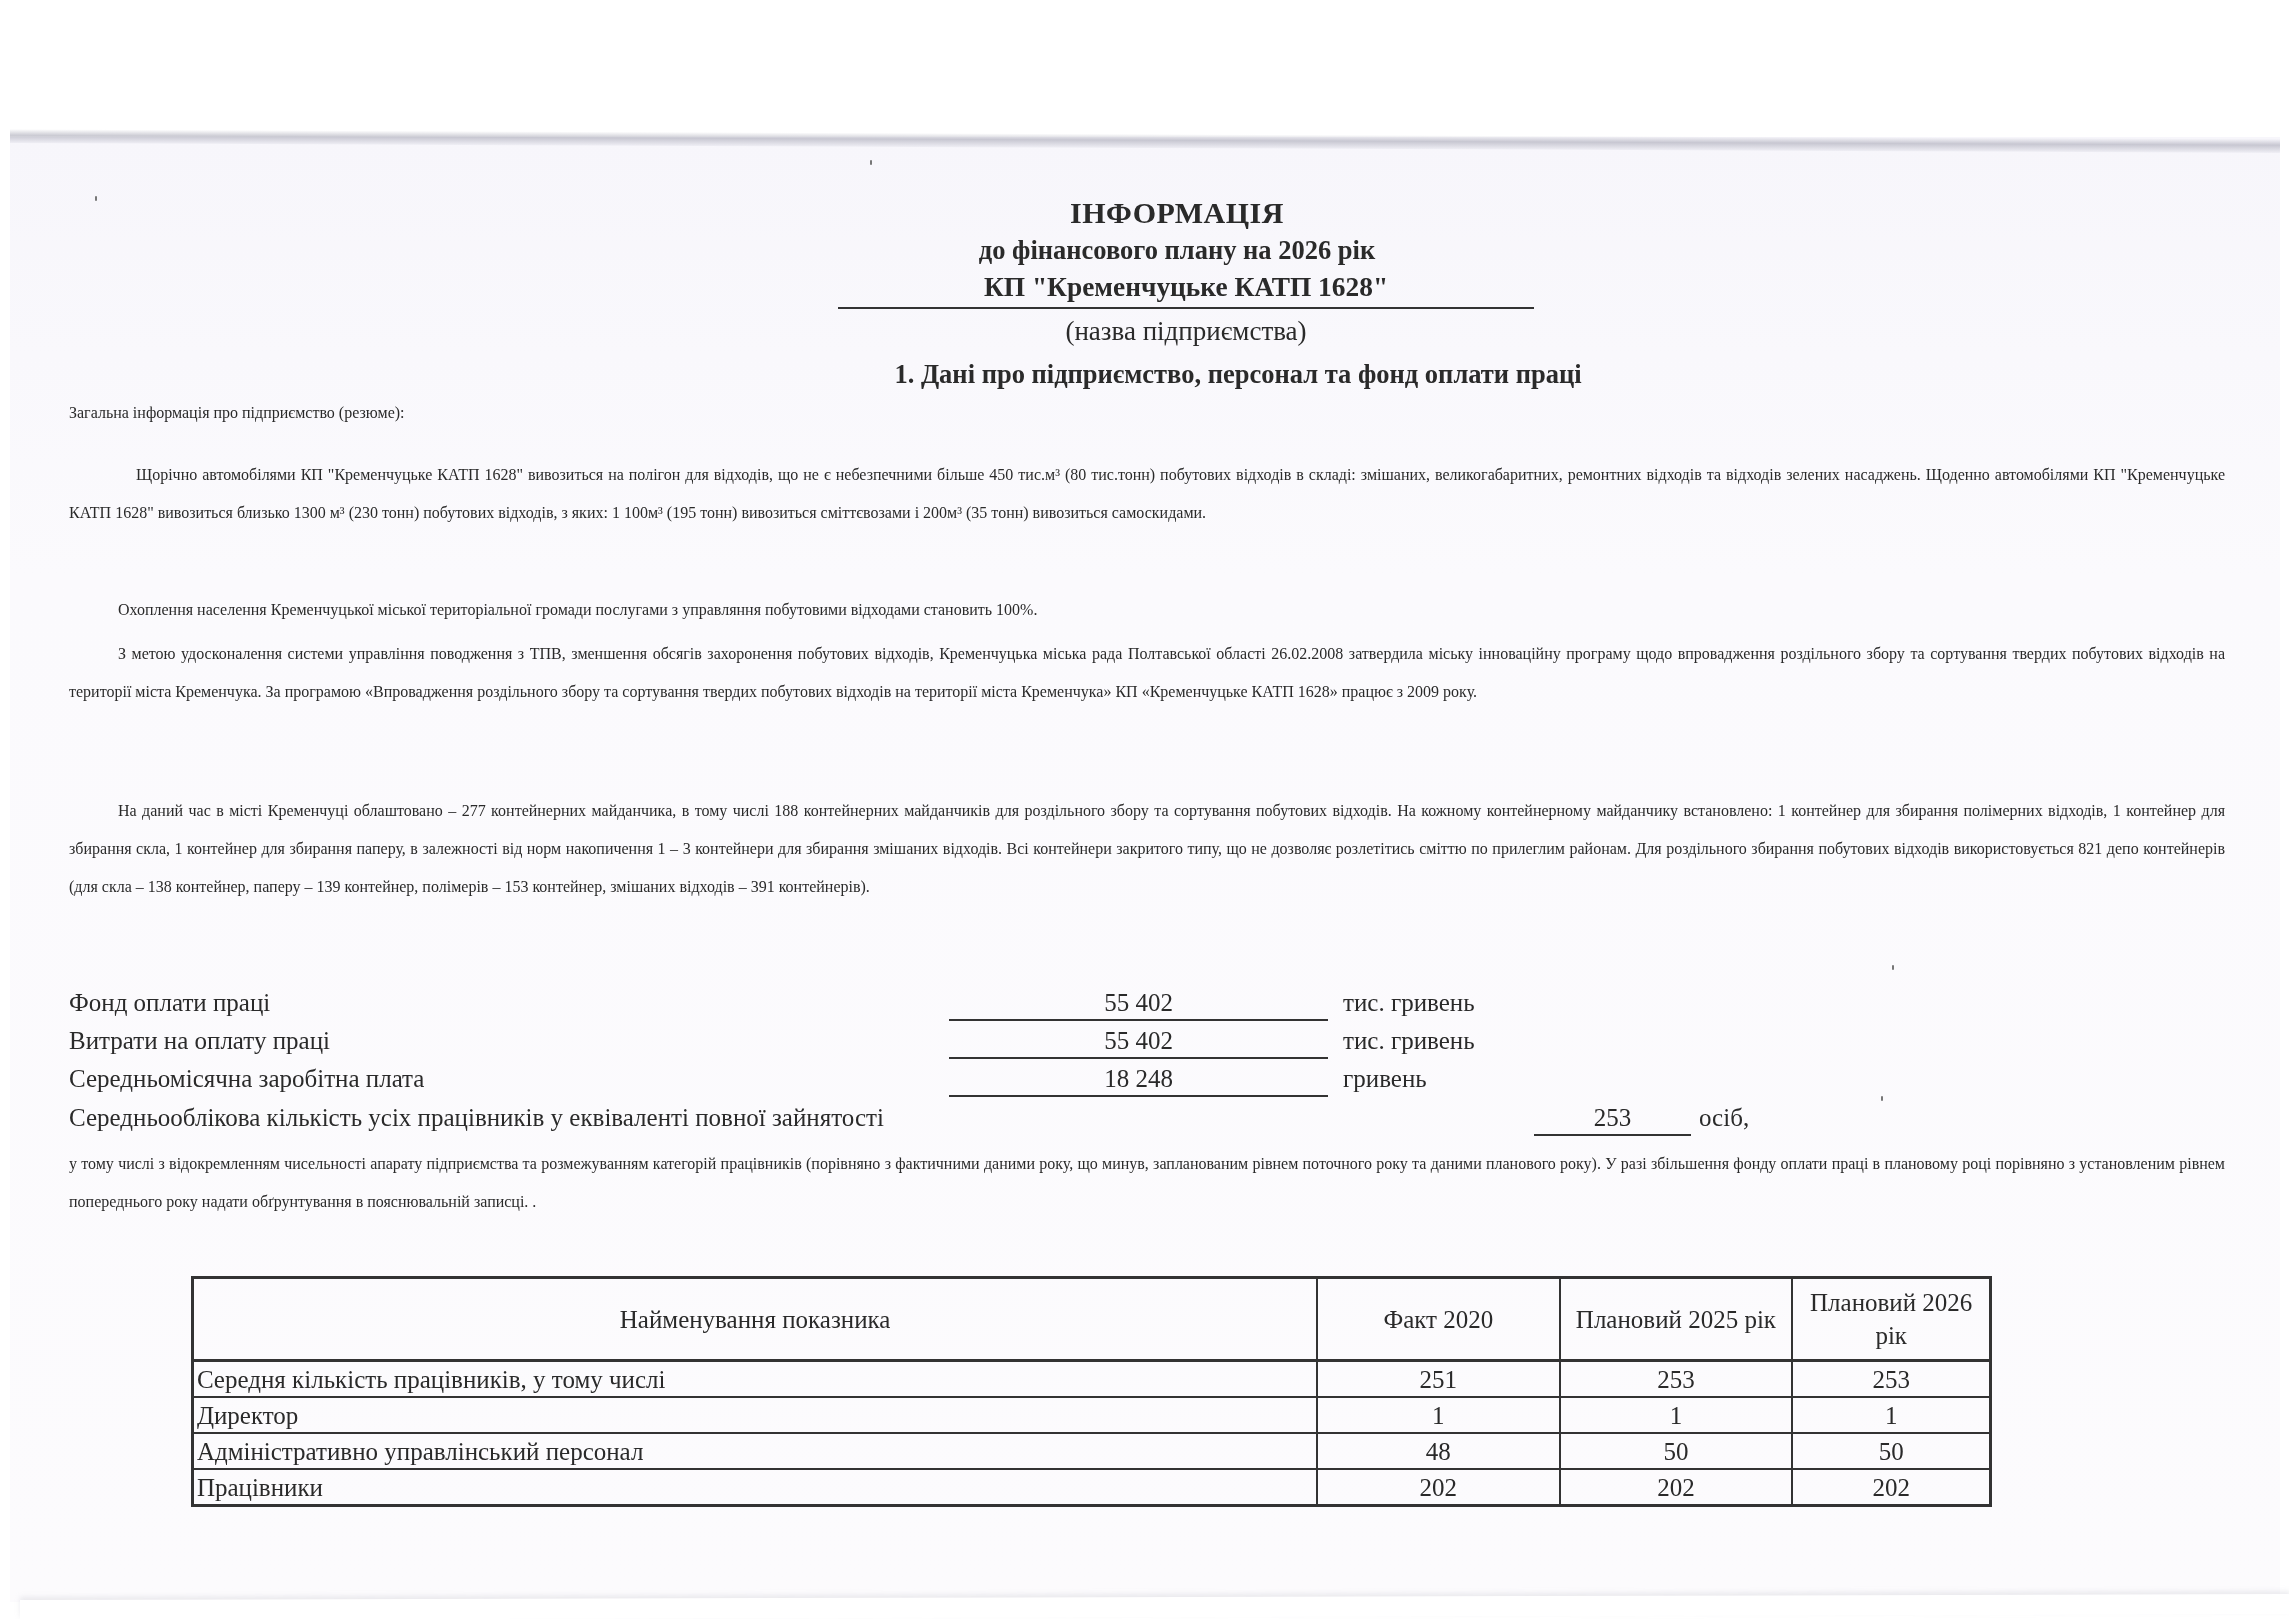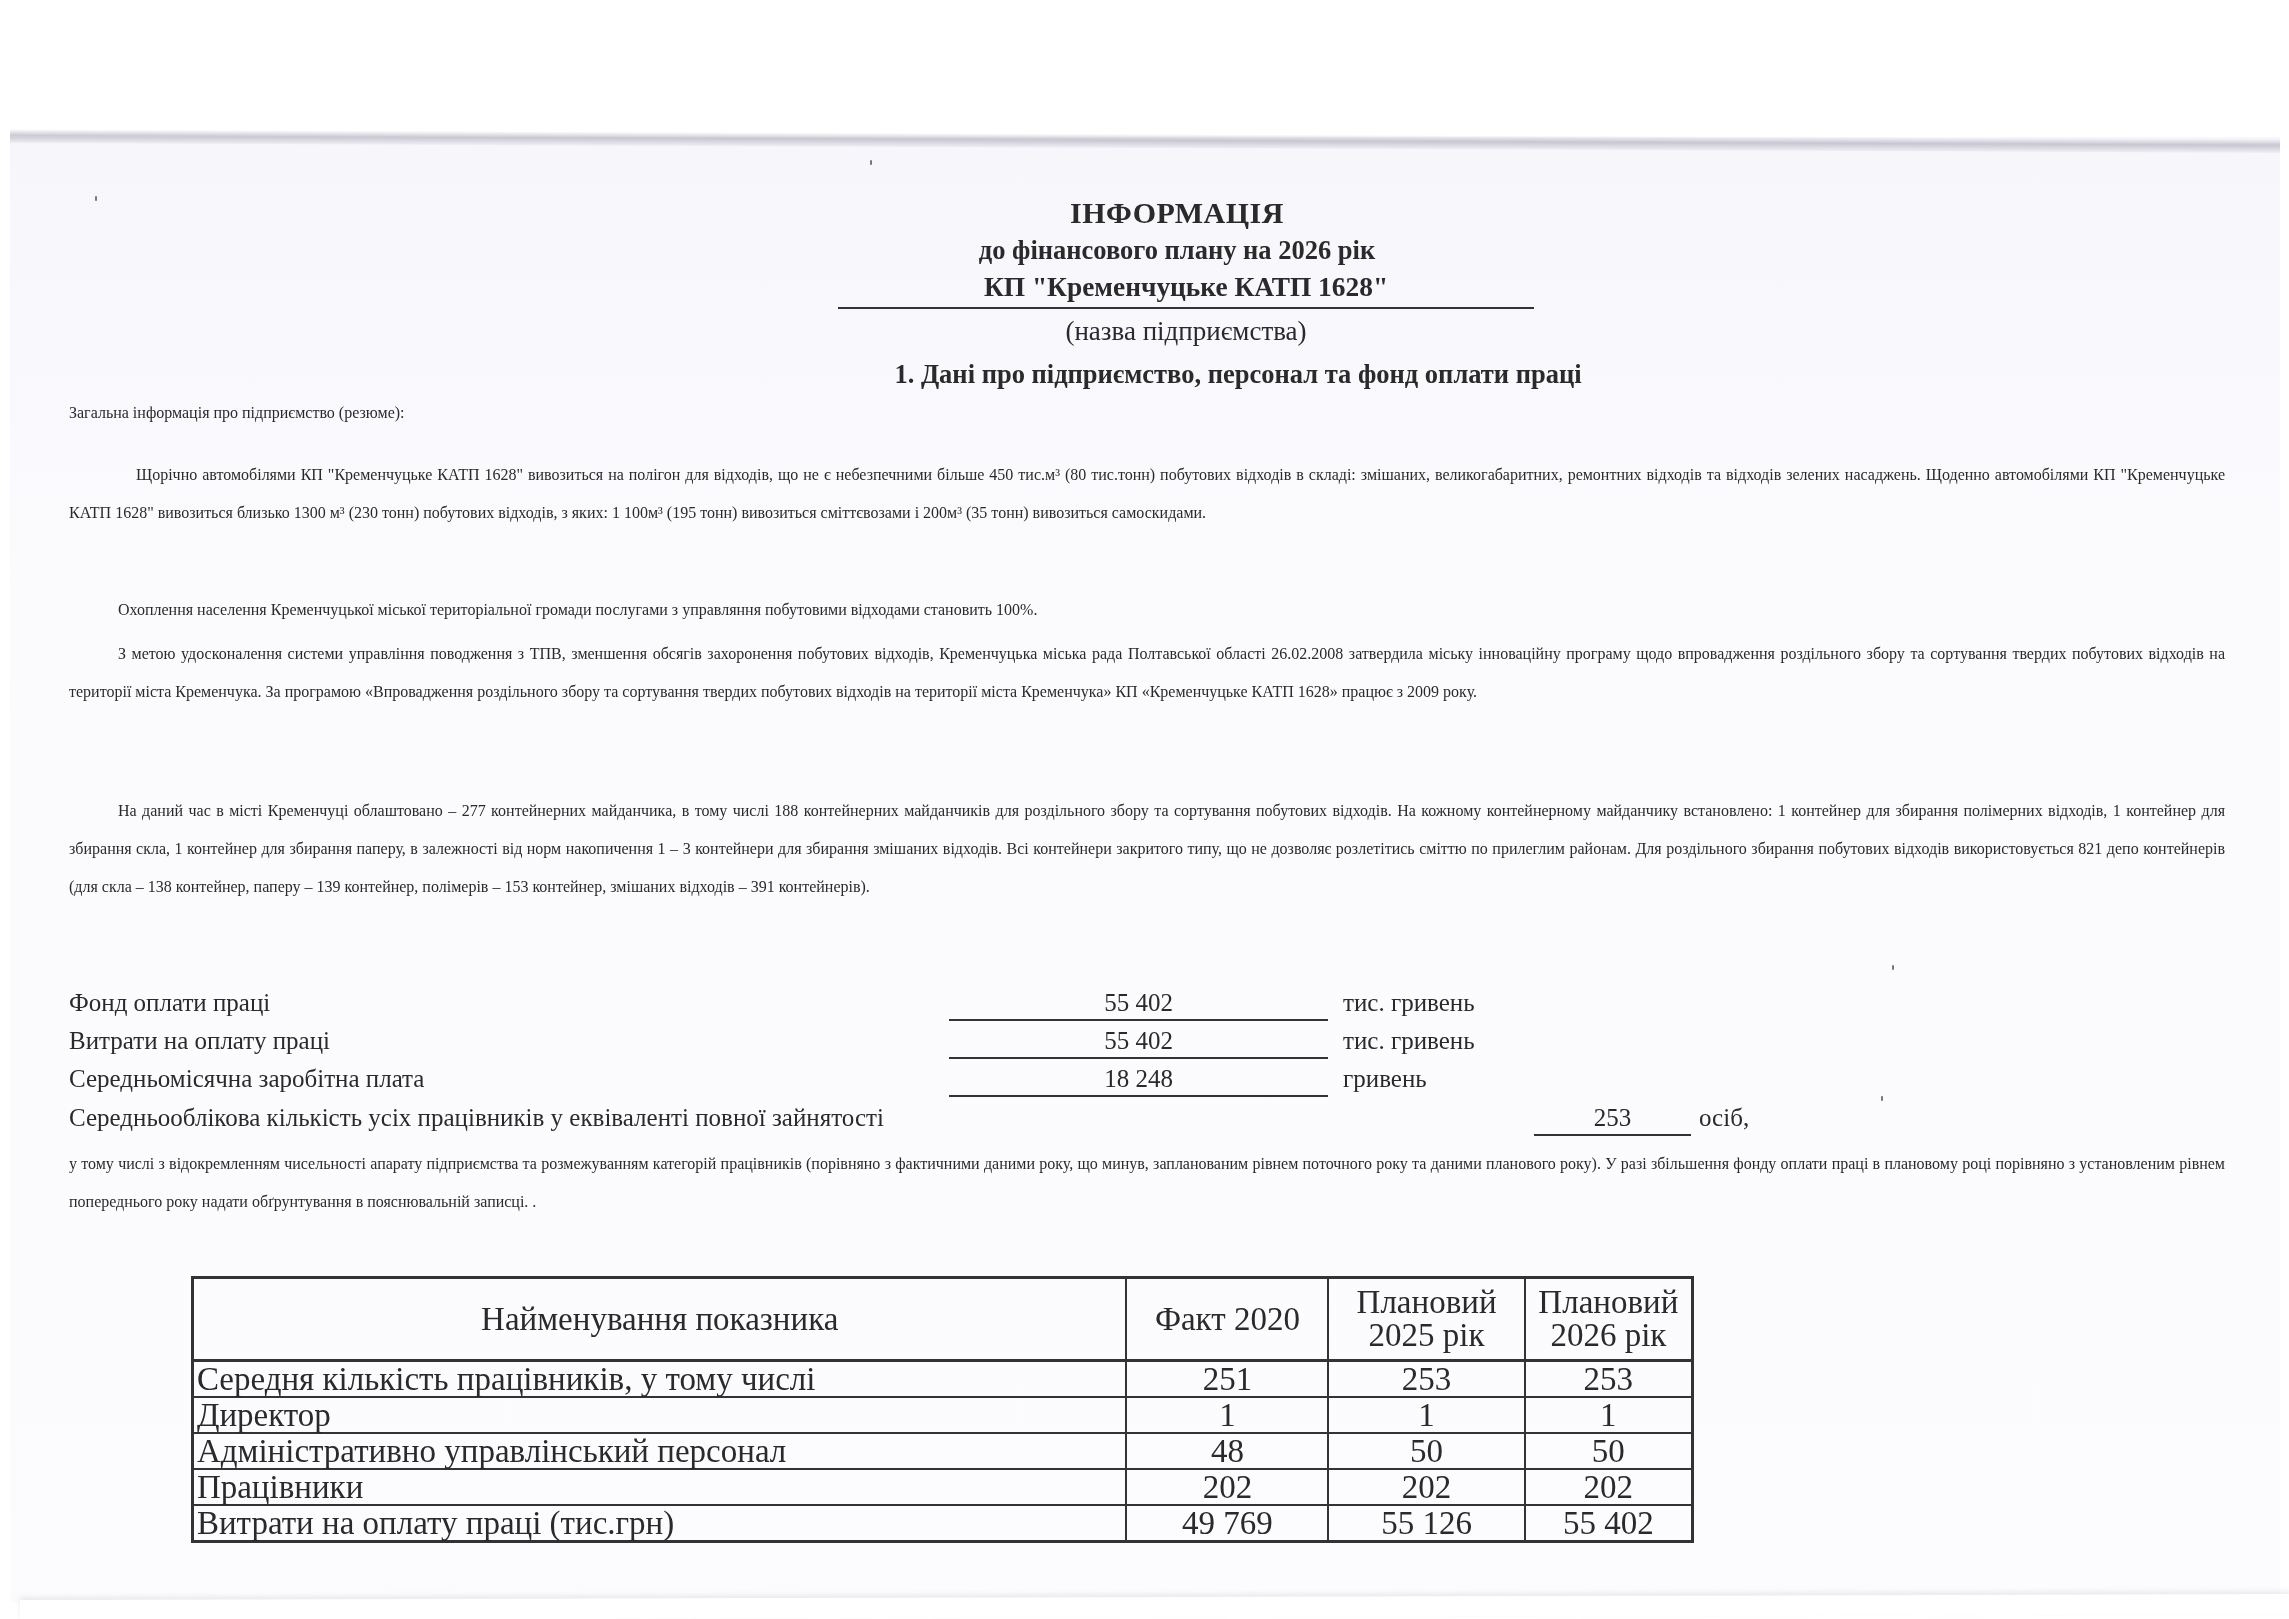--- a/index.html
+++ b/index.html
@@ -36,22 +36,22 @@
   .body-text { font-size:16px; line-height:38px; }
   .para { position:absolute; left:69px; width:2156px; text-align:justify; text-align-last:left; }
   .para.indent { text-indent:67px; }
   .para.indent2 { text-indent:49px; }
   .fund-label { position:absolute; left:69px; font-size:25px; }
   .fund-value { position:absolute; left:949px; width:379px; text-align:center; font-size:25px; border-bottom:2px solid #333; padding-bottom:2px; }
   .fund-unit { position:absolute; left:1343px; font-size:25px; }
   .staff-value { position:absolute; left:1534px; width:157px; text-align:center; font-size:25px; border-bottom:2px solid #333; padding-bottom:2px; }
   .staff-unit { position:absolute; left:1699px; font-size:25px; }
   table.data {
-    position:absolute; left:191px; top:1276px; width:1503px;
-    border-collapse:collapse; font-size:33px;
+    position:absolute; left:191px; top:1276px; width:1801px;
+    border-collapse:collapse; font-size:25px;
     border:3.9px solid #333;
   }
   table.data td, table.data th { border:2px solid #333; padding:0 3.9px; font-weight:normal; height:34px; line-height:29px; }
   table.data th { height:80px; line-height:33px; text-align:center; }
   table.data thead tr { border-bottom:3.9px solid #333; }
   table.data td.num { text-align:center; }
   table.data td.name { text-align:left; padding-left:2.9px; }
   .col-name { width:945px; }
   .col-a { width:196px; }
   .col-b { width:188px; }
@@ -125,26 +125,20 @@
       <td class="num">48</td>
       <td class="num">50</td>
       <td class="num">50</td>
     </tr>
     <tr>
       <td class="name">Працівники</td>
       <td class="num">202</td>
       <td class="num">202</td>
       <td class="num">202</td>
     </tr>
-    <tr>
-      <td class="name">Витрати на оплату праці (тис.грн)</td>
-      <td class="num">49 769</td>
-      <td class="num">55 126</td>
-      <td class="num">55 402</td>
-    </tr>
   </tbody>
 </table>
 
 <div class="speck" style="left:95px; top:196px;"></div>
 <div class="speck" style="left:870px; top:160px;"></div>
 <div class="speck" style="left:1892px; top:965px;"></div>
 <div class="speck" style="left:1881px; top:1096px;"></div>
 
 <div class="bottom-edge"></div>
 

